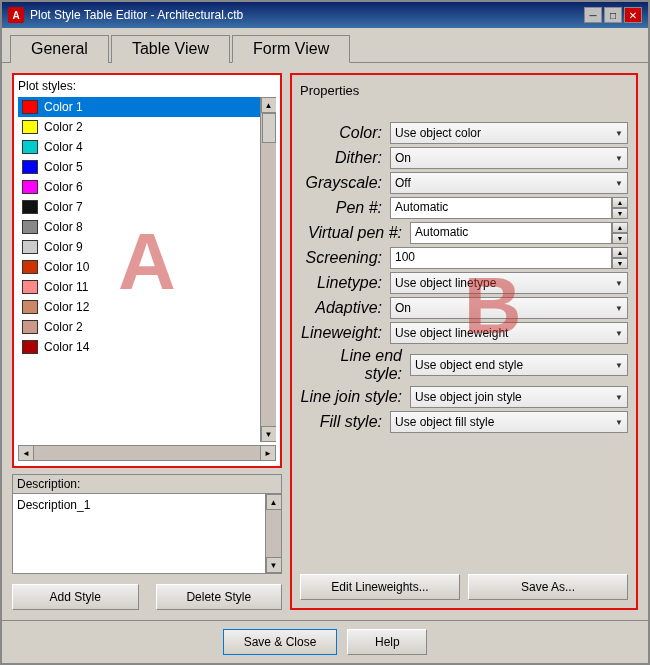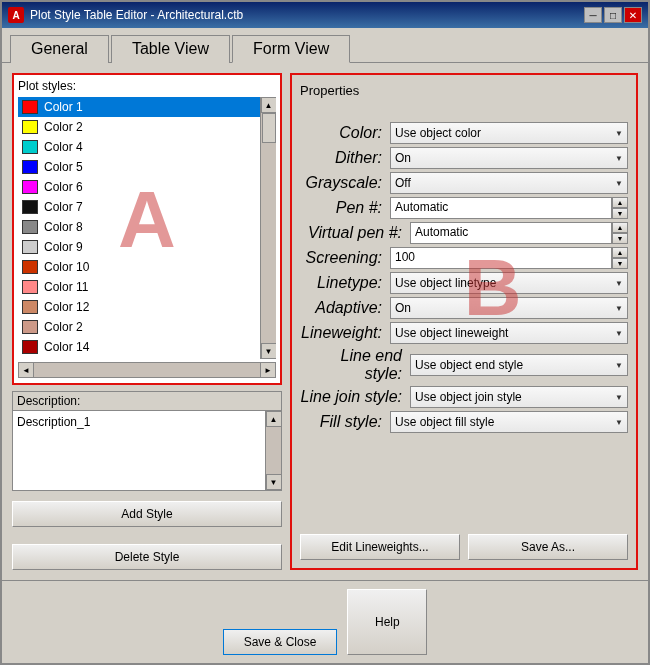--- a/index.html
+++ b/index.html
@@ -272,21 +272,20 @@
       flex: 1;
       padding: 4px;
       font-size: 12px;
       overflow-y: scroll;
     }
 
     .style-buttons {
       display: flex;
       gap: 17px;
       margin-top: 4px;
-      flex-direction: column;
     }
 
     .btn {
       flex: 1;
       padding: 5px 10px;
       background: linear-gradient(to bottom, #f0f0f0, #d4d0c8);
       border: 1px solid #888;
       border-top-color: #fff;
       border-left-color: #fff;
       cursor: pointer;
@@ -414,21 +413,20 @@
       border-left-color: #fff;
       cursor: pointer;
       font-size: 12px;
       min-width: 80px;
       text-align: center;
     }
 
     .footer-btn.save-close {
       background: linear-gradient(to bottom, #f0f0f0, #d4d0c8);
       border: 1px solid #0078d7;
-      margin-top: 40px;
     }
   </style>
 </head>
 <body>
 
 <div class="window">
 
   <div class="title-bar">
     <div class="title-bar-left">
       <div class="title-icon">A</div>

